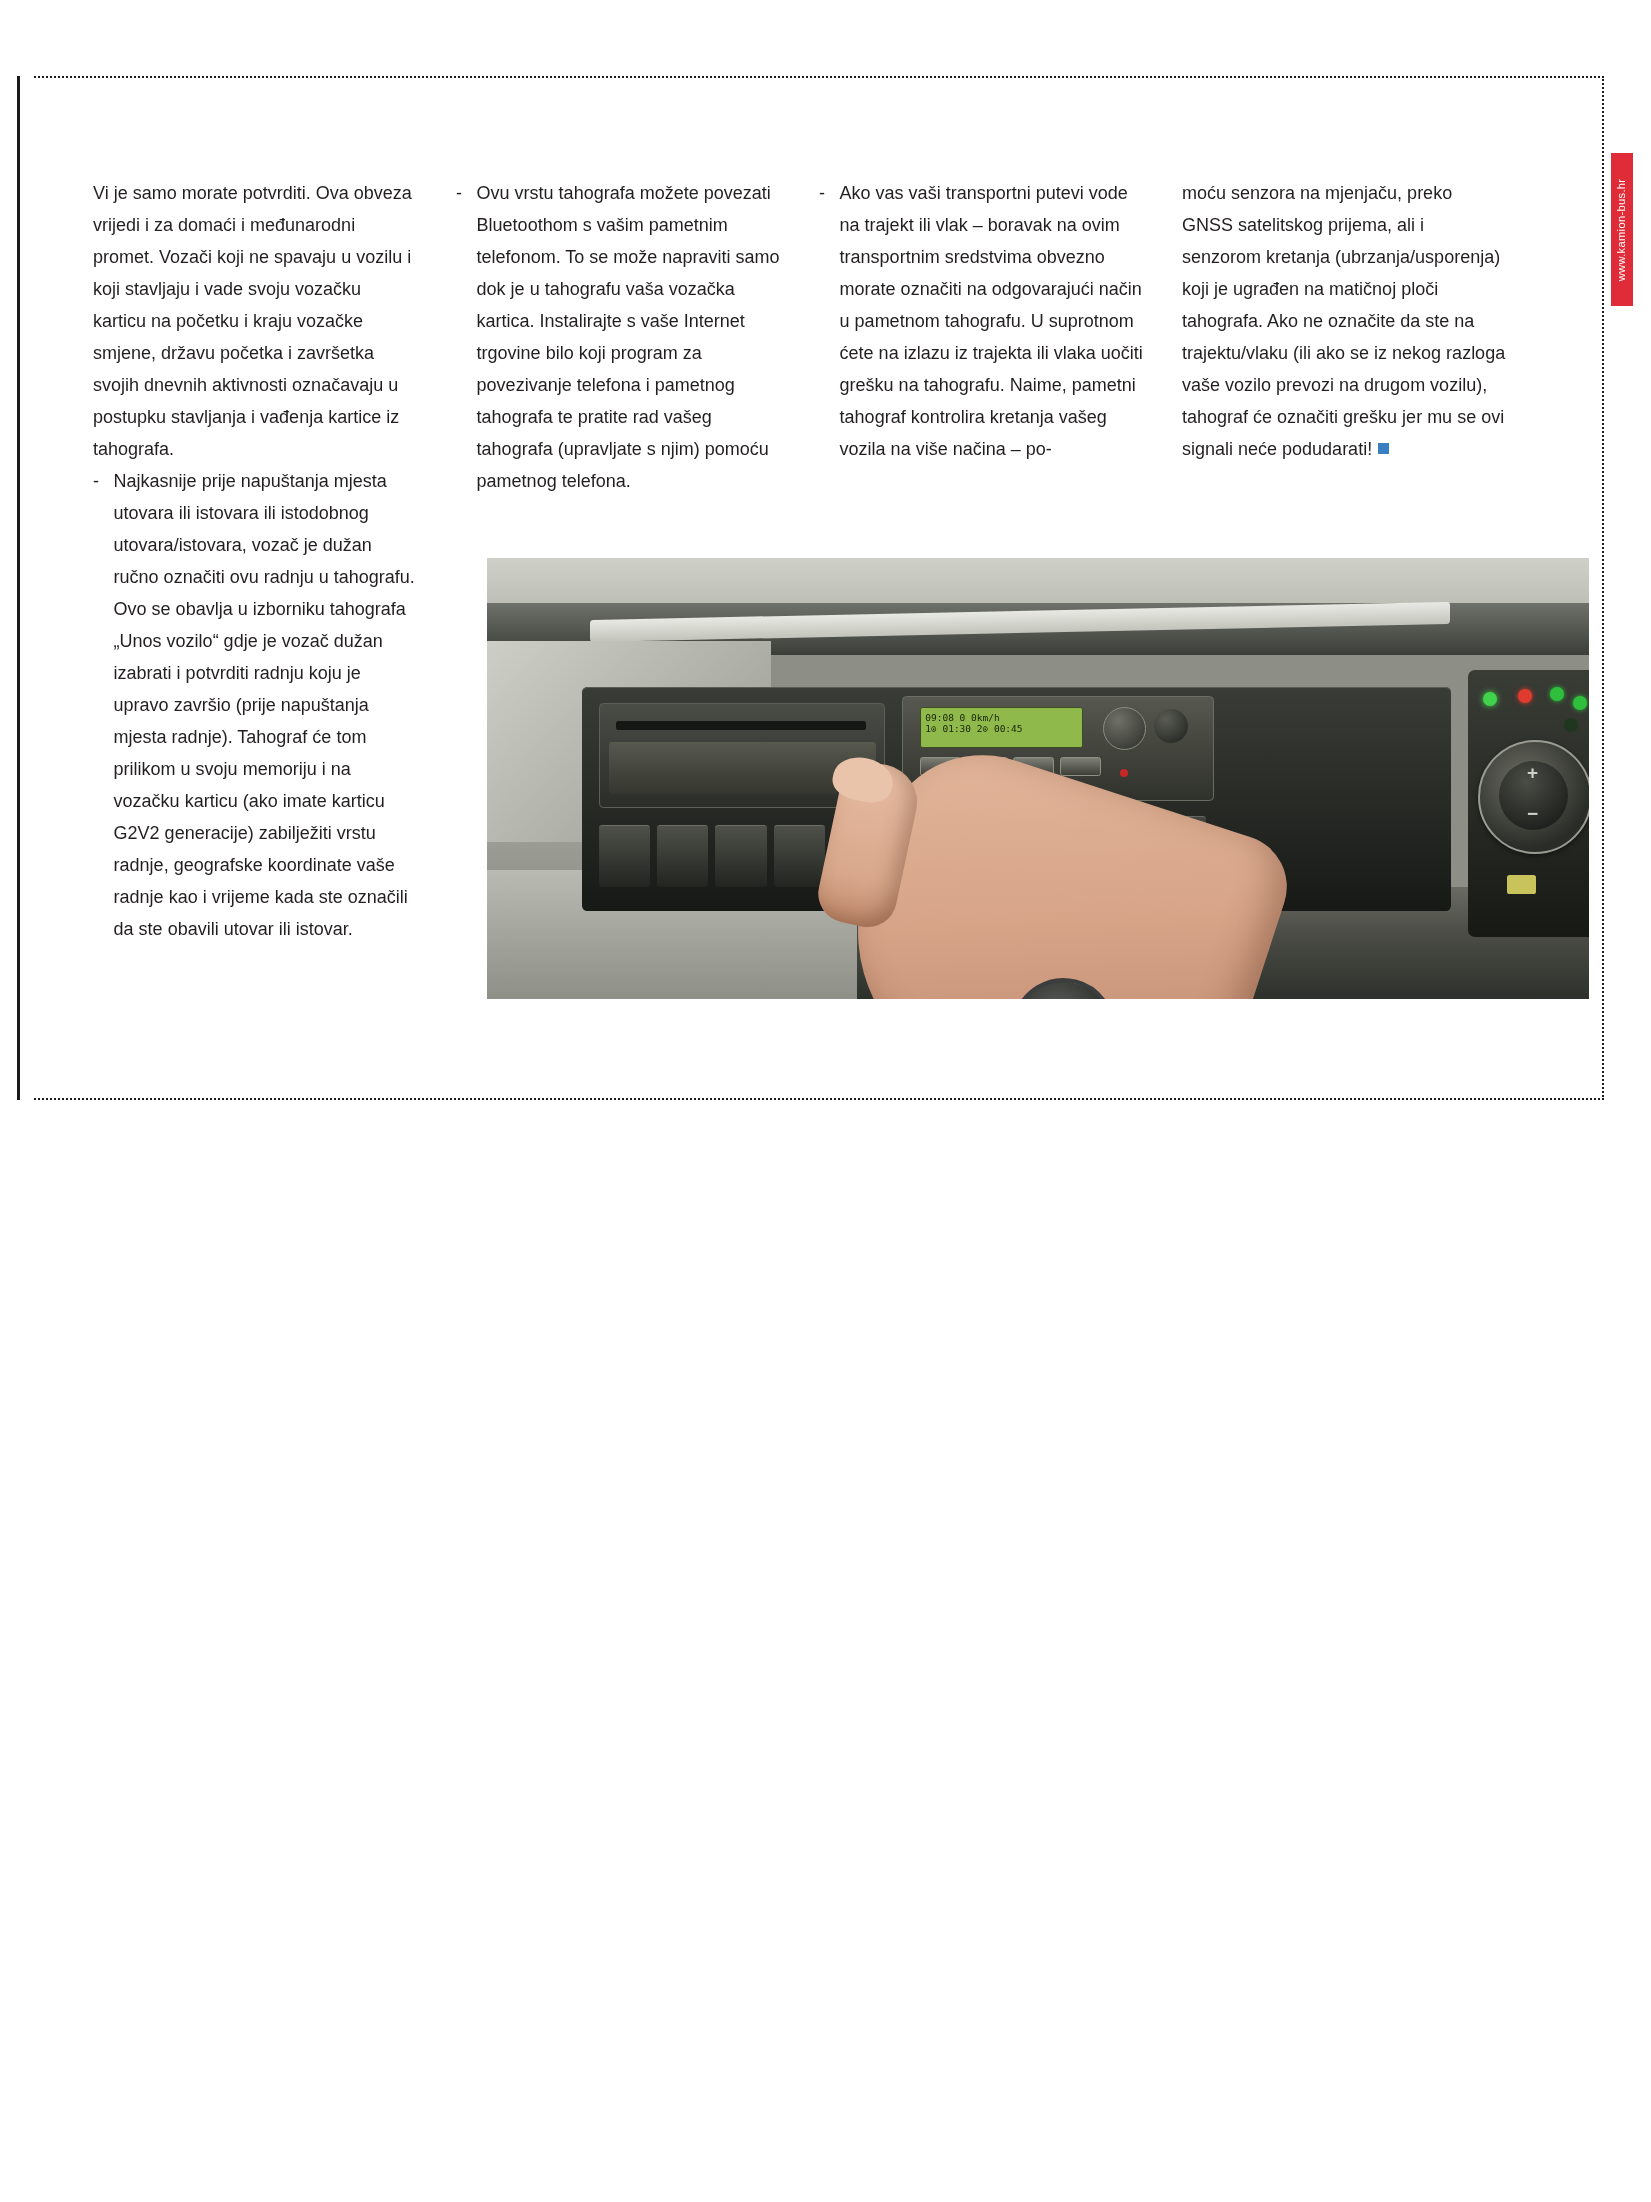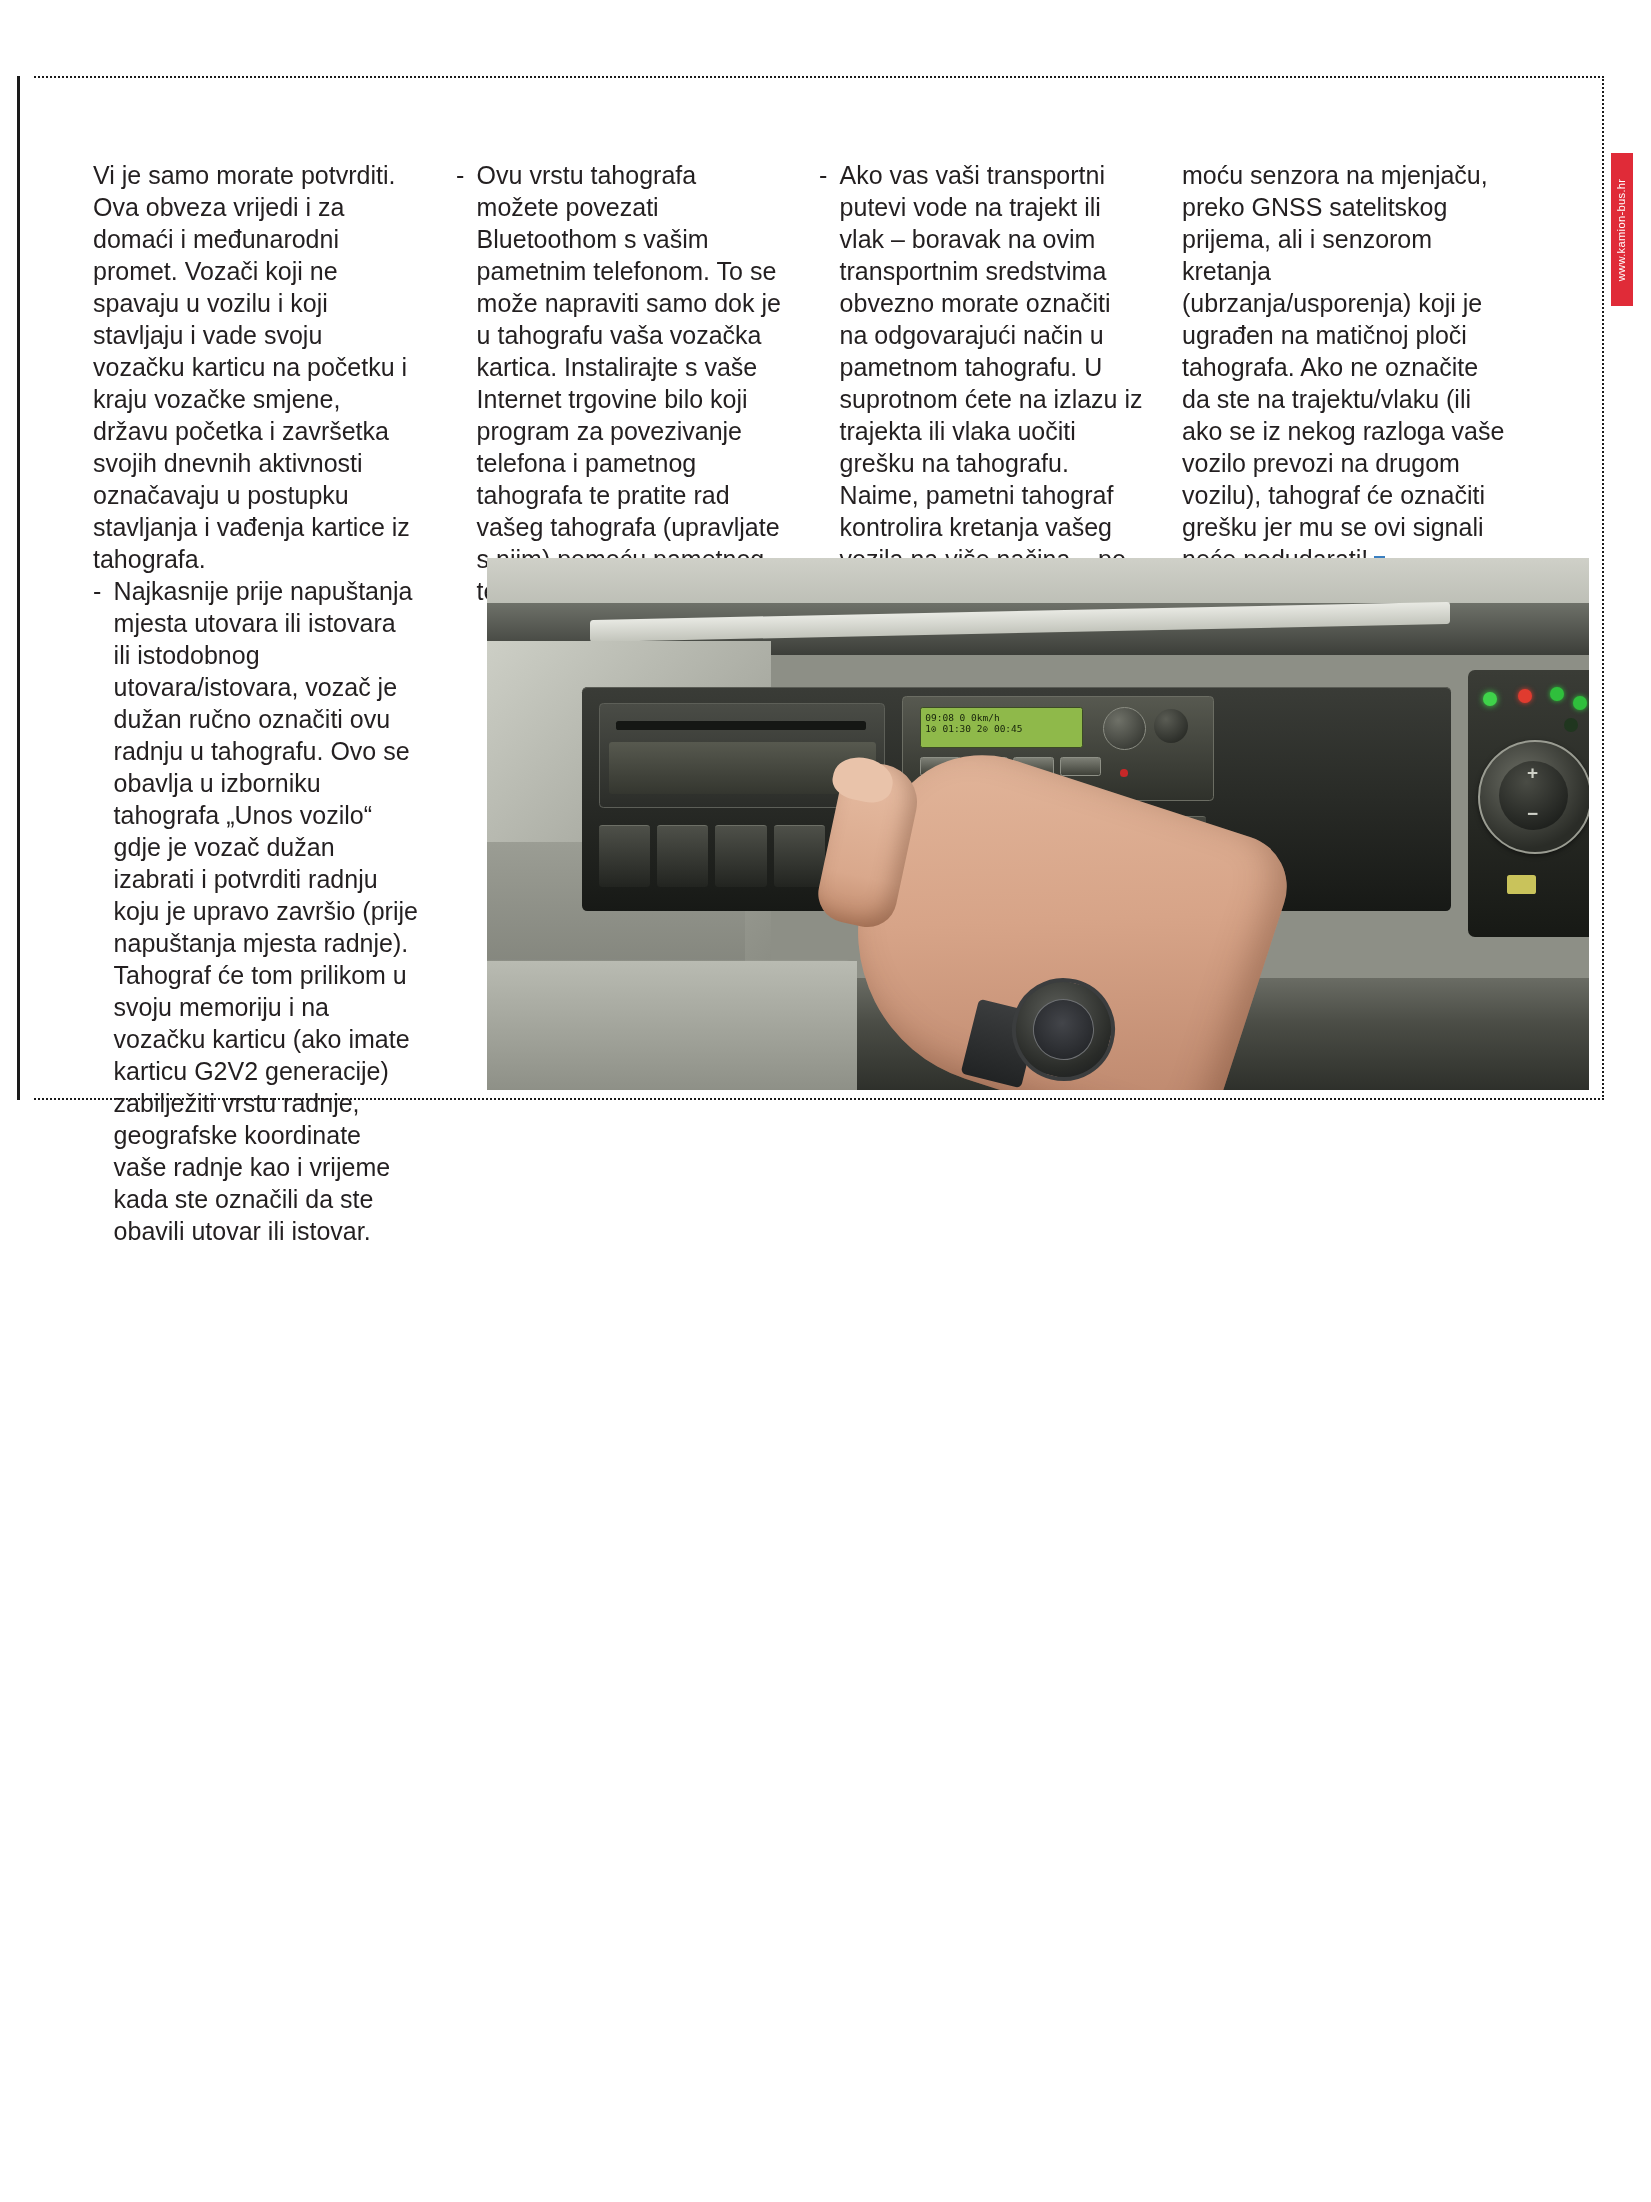--- a/index.html
+++ b/index.html
@@ -55,24 +55,25 @@
   .columns {
     position: absolute;
     left: 93px;
     top: 159px;
     width: 1468px;
     display: flex;
     gap: 38px;
   }
   .col {
     width: 325px;
-    font-size: 25px;
+    font-size: 18px;
     line-height: 32px;
     color: #231f20;
     text-align: left;
+    margin-top: 18px;
   }
   .col p {
     margin: 0;
   }
   .bullet-item {
     display: flex;
     gap: 8.6px;
   }
   .bullet-dash {
     width: 12px;
@@ -111,21 +112,21 @@
     letter-spacing: 0.3px;
     font-family: "Liberation Sans", sans-serif;
   }
 
   
   .photo {
     position: absolute;
     left: 487px;
     top: 558px;
     width: 1102px;
-    height: 532px;
+    height: 441px;
     overflow: hidden;
     background: #8d8f86;
   }
   .photo-inner { position: absolute; inset: 0; }
 
   
   .dash-top {
     position: absolute;
     left: 0; top: 0; width: 100%; height: 95px;
     background: linear-gradient(180deg, #cfd0c8 0%, #b9bbb2 60%, #93958c 100%);

